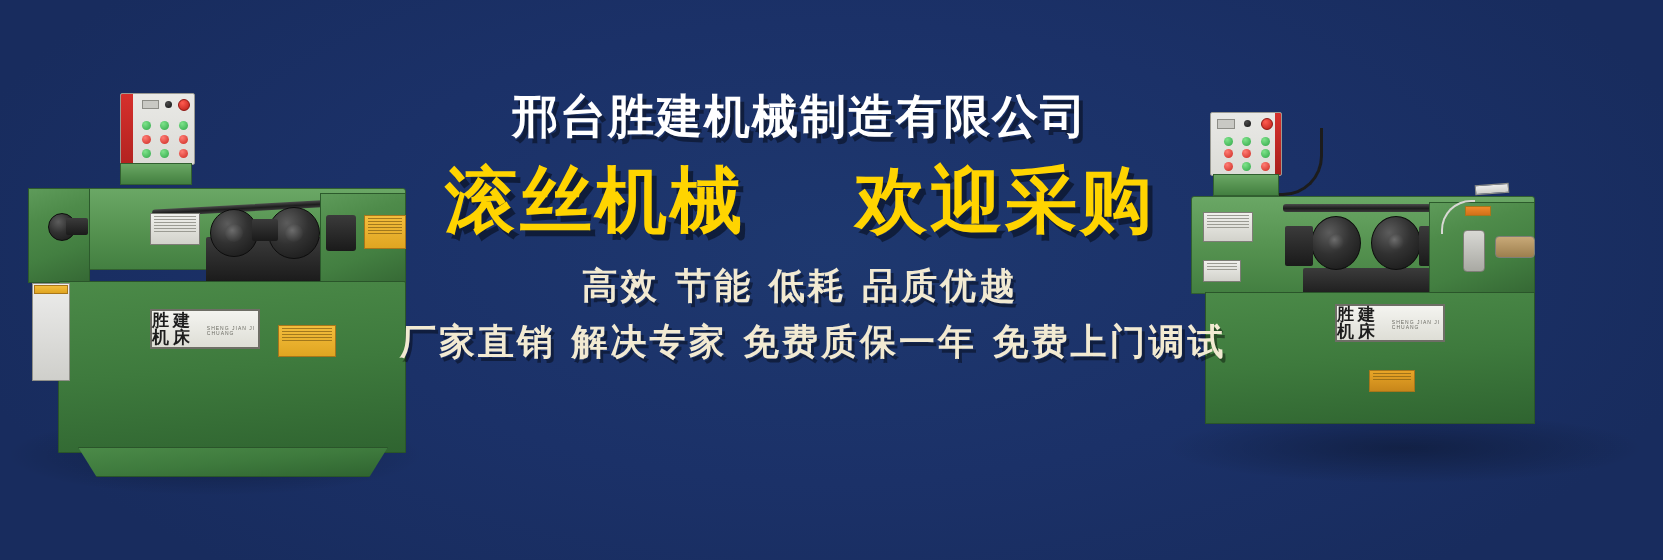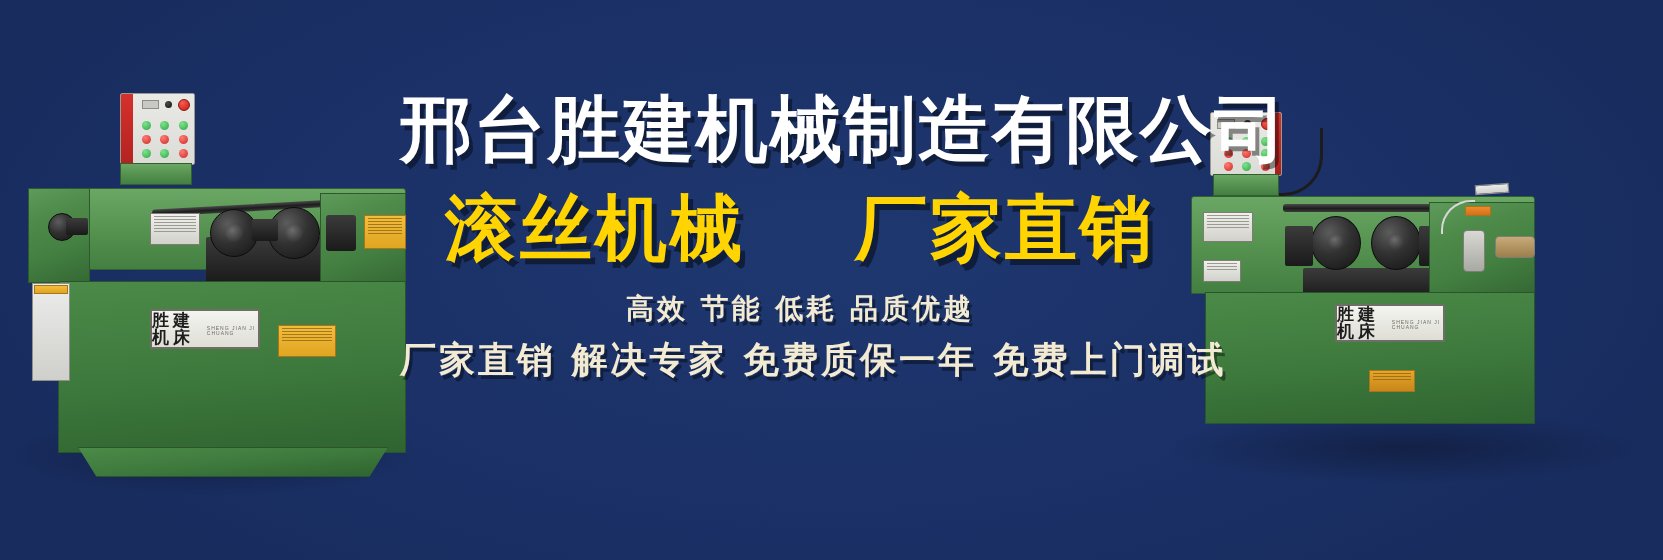--- a/index.html
+++ b/index.html
@@ -16,38 +16,38 @@
       radial-gradient(ellipse 900px 420px at 50% 45%, #1e386f 0%, #1b3168 55%, #182c5e 100%);
     overflow:hidden;
   }
 
   
   .text-block{
     position:absolute; left:400px; top:92px; width:800px;
     text-align:center; z-index:40;
   }
   .company-name{
-    font-size:72px; font-weight:bold; color:#ffffff;
+    font-size:46px; font-weight:bold; color:#ffffff;
     letter-spacing:2px; line-height:1.05;
     font-family:"DejaVu Sans","Liberation Sans",sans-serif;
     text-shadow:4px 5px 0px rgba(0,0,0,.42);
     white-space:nowrap;
   }
   .headline{
     margin-top:24px; display:flex; justify-content:center;
     align-items:center; gap:110px; white-space:nowrap;
   }
   .headline span{
     font-size:72px; font-weight:bold; color:#ffd400;
     letter-spacing:3px; line-height:1;
     font-family:"DejaVu Sans","Liberation Sans",sans-serif;
     text-shadow:5px 6px 0px rgba(0,0,0,.45);
   }
   .sub1{
-    margin-top:30px; font-size:28px; font-weight:bold;
+    margin-top:30px; font-size:36px; font-weight:bold;
     color:#f2ead2; letter-spacing:3px; line-height:1.1;
     font-family:"DejaVu Serif","Liberation Serif",serif;
     text-shadow:3px 4px 0px rgba(0,0,0,.40);
     white-space:nowrap;
   }
   .sub2{
     margin-top:16px; font-size:36px; font-weight:bold;
     color:#f2ead2; letter-spacing:3px; line-height:1.1;
     font-family:"DejaVu Serif","Liberation Serif",serif;
     text-shadow:3px 4px 0px rgba(0,0,0,.40);
@@ -275,21 +275,21 @@
         <i></i>
     </div>
   </div>
 
   <div class="text-block">
 
     <div class="company-name">邢台胜建机械制造有限公司</div>
 
     <div class="headline">
       <span>滚丝机械</span>
-      <span>厂家直销</span>
+      <span>欢迎采购</span>
     </div>
 
     <div class="sub1">高效  节能  低耗  品质优越</div>
 
     <div class="sub2">厂家直销  解决专家  免费质保一年  免费上门调试</div>
   </div>
 
   <div class="machine" style="left:1175px; top:108px; width:480px; height:360px;">
 
     <div class="shadowfade" style="left:-5px; top:305px; width:470px; height:70px;"></div>

